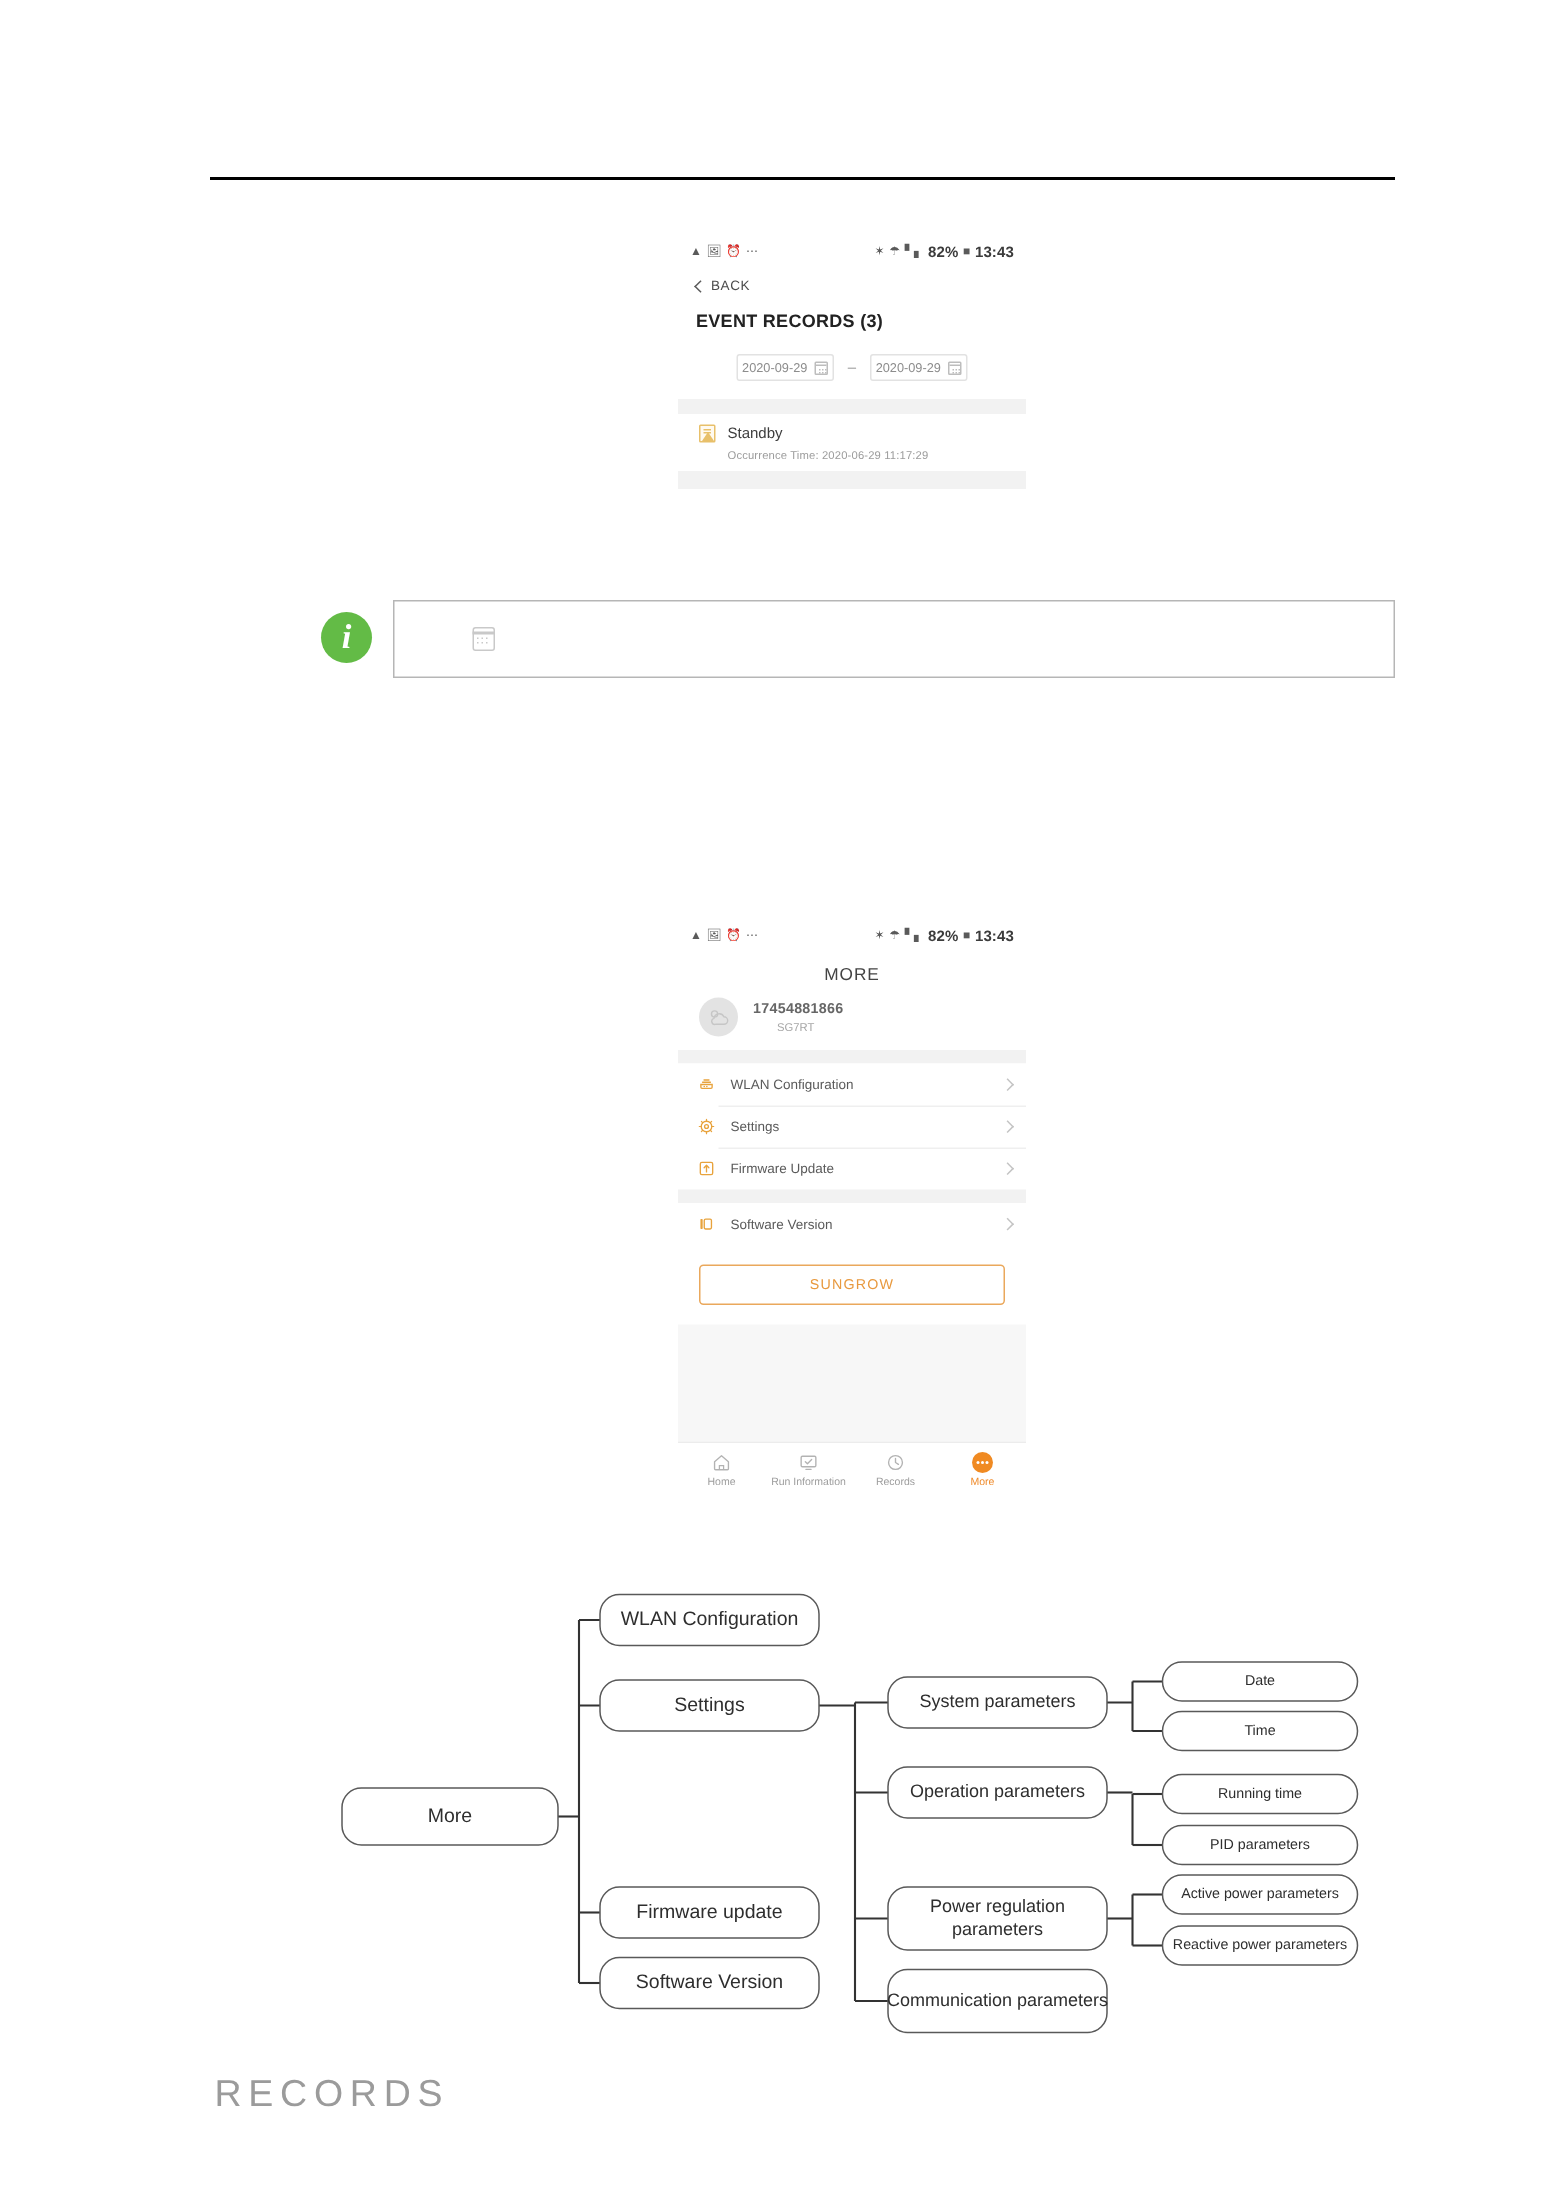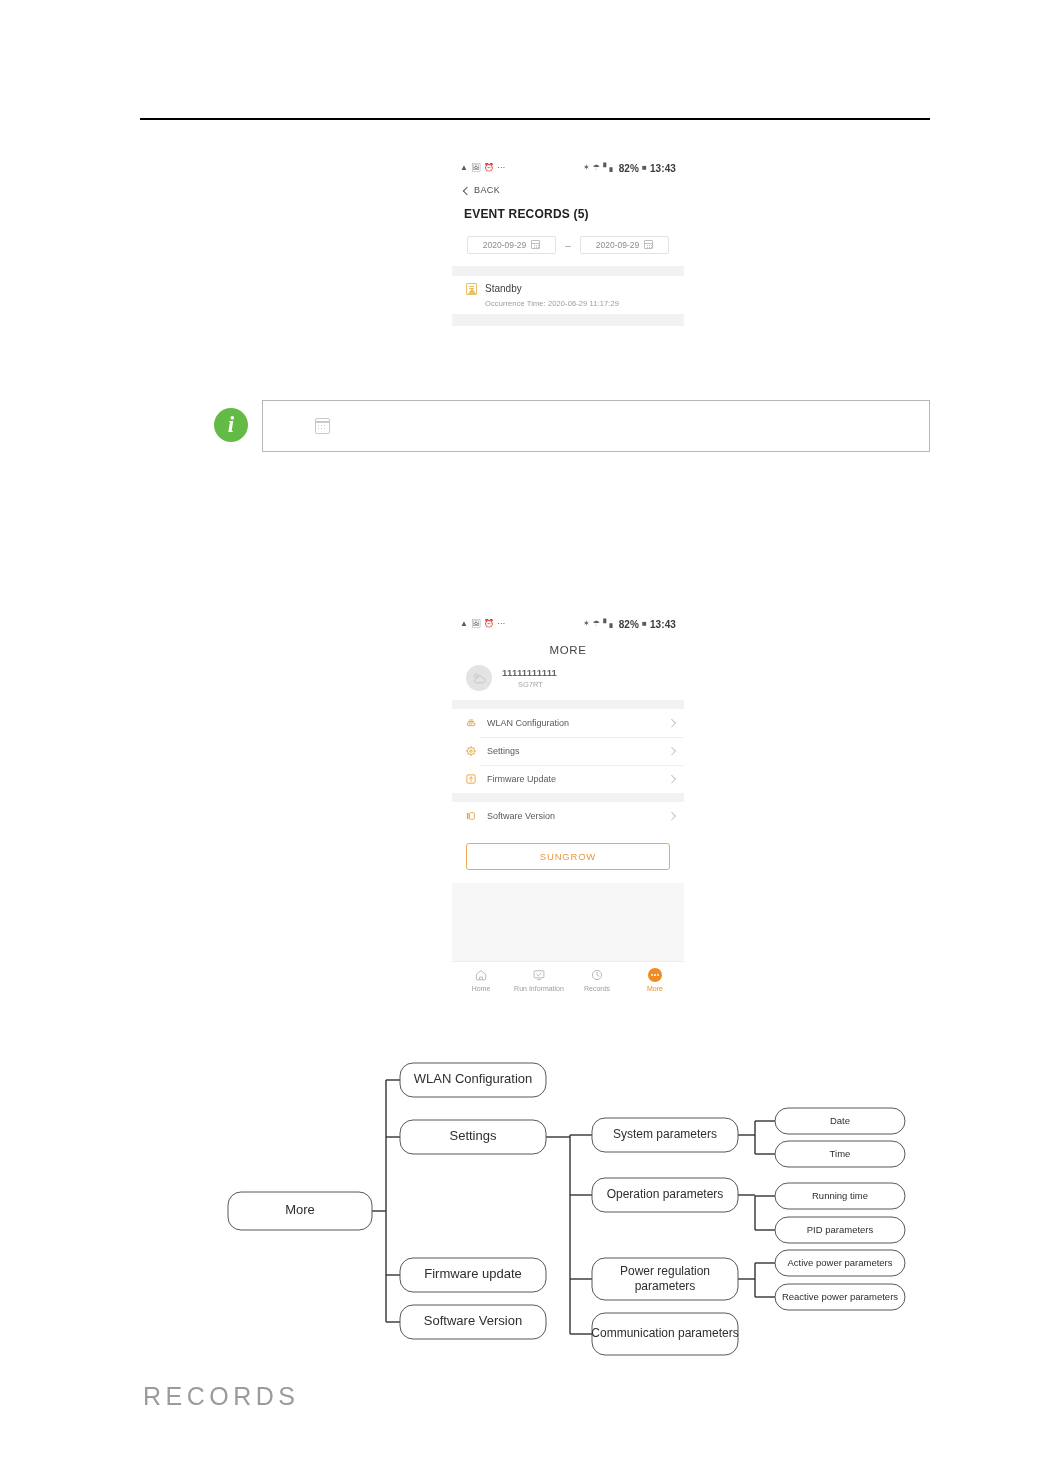--- a/index.html
+++ b/index.html
@@ -90,25 +90,25 @@
   }
   .date-row {
     display: flex;
     align-items: center;
     justify-content: center;
     gap: 9px;
     margin-top: 15px;
   }
   .date-field {
     display: flex;
-    align-items: flex-start;
+    align-items: center;
     gap: 5px;
     border: 1px solid #e2e2e2;
     border-radius: 2px;
-    padding: 3px 15px;
+    padding: 3px 3px;
     font-size: 8.5px;
     color: #8d8d8d;
     background: #ffffff;
   }
   .cal-ico {
     width: 9px; height: 9px;
     border: 1px solid #bdbdbd;
     border-radius: 1px;
     position: relative;
     box-sizing: border-box;
@@ -139,20 +139,21 @@
     height: 10px;
     background: #f2f2f2;
     margin-top: 12px;
   }
   .event-item {
     padding: 7px 0 6px 14px;
     background: #ffffff;
   }
   .event-head {
     display: flex;
+    align-items: center;
     gap: 8px;
   }
   .evt-ico {
     width: 11px; height: 12px;
     border: 1px solid #e8c06a;
     border-radius: 1px;
     position: relative;
     box-sizing: border-box;
     background: #fffaf0;
   }
@@ -445,21 +446,21 @@
       <span class="sb-icon">■</span>
       <span class="sb-text">13:43</span>
     </div>
   </div>
 
   <div class="back-row">
     <span class="chev-left"></span>
     <span>BACK</span>
   </div>
 
-  <div class="screen-title">EVENT RECORDS (5)</div>
+  <div class="screen-title">EVENT RECORDS (3)</div>
 
   <div class="date-row">
     <div class="date-field">
       <span>2020-09-29</span>
       <span class="cal-ico"></span>
     </div>
     <span class="dash-sep">–</span>
     <div class="date-field">
       <span>2020-09-29</span>
       <span class="cal-ico"></span>
@@ -509,21 +510,21 @@
   <div class="more-title">MORE</div>
 
   <div class="profile-row">
     <div class="avatar">
       <svg width="15" height="13" viewBox="0 0 24 20">
         <circle cx="7" cy="6" r="3.3" fill="none" stroke="#c6c6c6" stroke-width="1.5"></circle>
         <path d="M8 17h9a4 4 0 0 0 0-8 5.6 5.6 0 0 0-10.6 1.6A3.3 3.3 0 0 0 8 17z" fill="none" stroke="#c6c6c6" stroke-width="1.5"></path>
       </svg>
     </div>
     <div>
-      <div class="profile-name">11111111111</div>
+      <div class="profile-name">17454881866</div>
       <div class="profile-model">SG7RT</div>
     </div>
   </div>
 
   <div class="band"></div>
 
   <div class="menu-list">
 
     <div class="menu-item">
       <svg class="mi-ico" viewBox="0 0 16 16">

